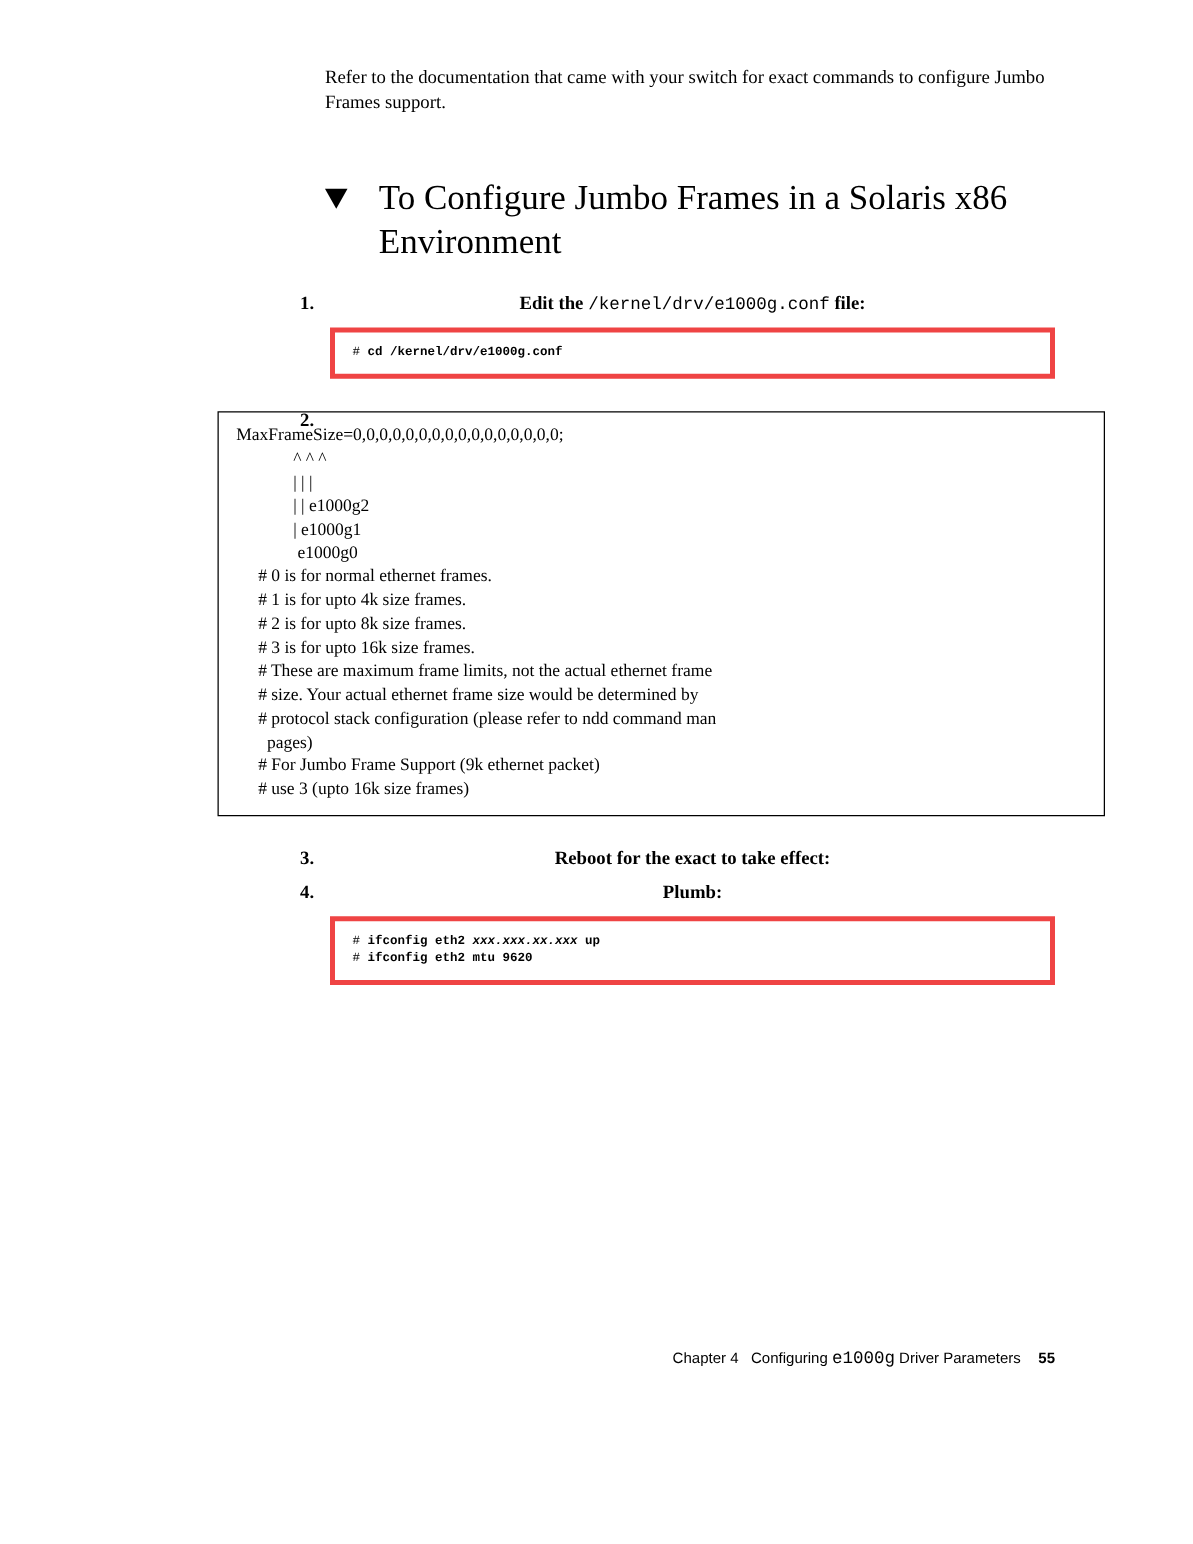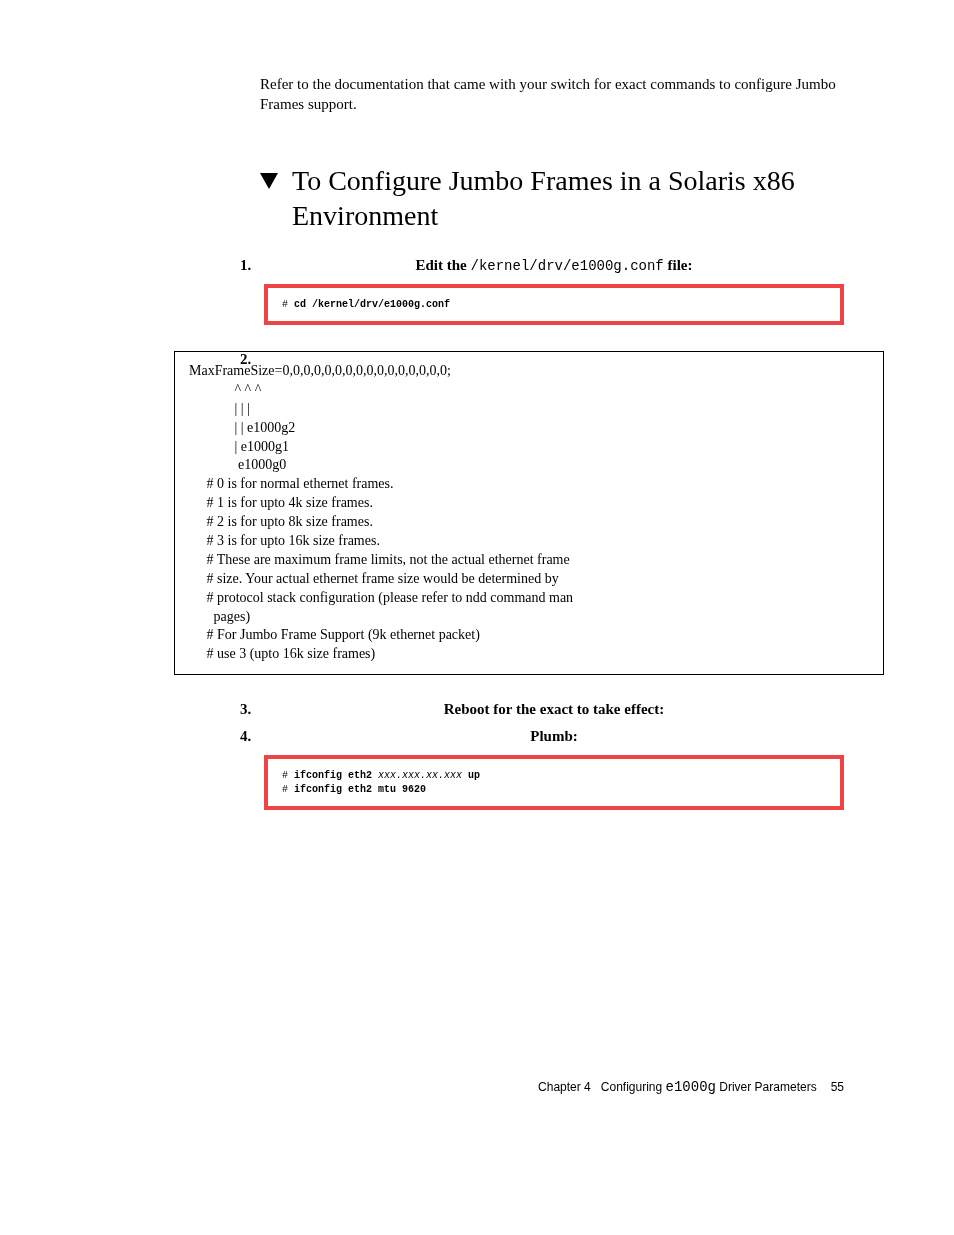--- a/index.html
+++ b/index.html
@@ -7,34 +7,34 @@
     padding: 0;
     font-family: Palatino, "Palatino Linotype", "Book Antiqua", Georgia, serif;
     color: #000;
     background: #fff;
     width: 954px;
     height: 1235px;
     box-sizing: border-box;
     position: relative;
   }
   .page {
-    padding: 59px 110px 0 110px;
+    padding: 37px 110px 0 110px;
   }
   .indent-block {
     margin-left: 150px;
   }
   .intro {
     font-size: 15px;
     line-height: 1.35;
     margin-bottom: 48px;
   }
   .heading-row {
     display: flex;
     align-items: flex-start;
-    gap: 14px;
+    gap: 25px;
   }
   .marker {
     width: 0; height: 0;
     border-left: 9px solid transparent;
     border-right: 9px solid transparent;
     border-top: 16px solid #000;
     margin-top: 10px;
     flex: none;
   }
   h1 {
@@ -78,29 +78,29 @@
     border: 1px solid #000;
     padding: 10px 14px;
     margin: 10px 0 26px 0;
     margin-left: -90px;
     width: 680px;
     font-family: Liberation Serif, serif;
     font-size: 14px;
     white-space: pre;
     line-height: 1.35;
   }
-  .italic { font-style: italic; }
+  .italic { font-style: italic; font-weight: bold; }
   .footer {
     position: absolute;
     bottom: 140px;
     right: 110px;
     font-family: Helvetica, Arial, sans-serif;
     font-size: 12px;
   }
-  .footer .pg { font-weight: normal; margin-left: 14px; }
+  .footer .pg { font-weight: bold; margin-left: 14px; }
 </style>
 </head>
 <body>
 
 <div class="page">
 
   <div class="indent-block">
 
     <p class="intro">Refer to the documentation that came with your switch for exact commands to configure Jumbo Frames support.</p>
 

